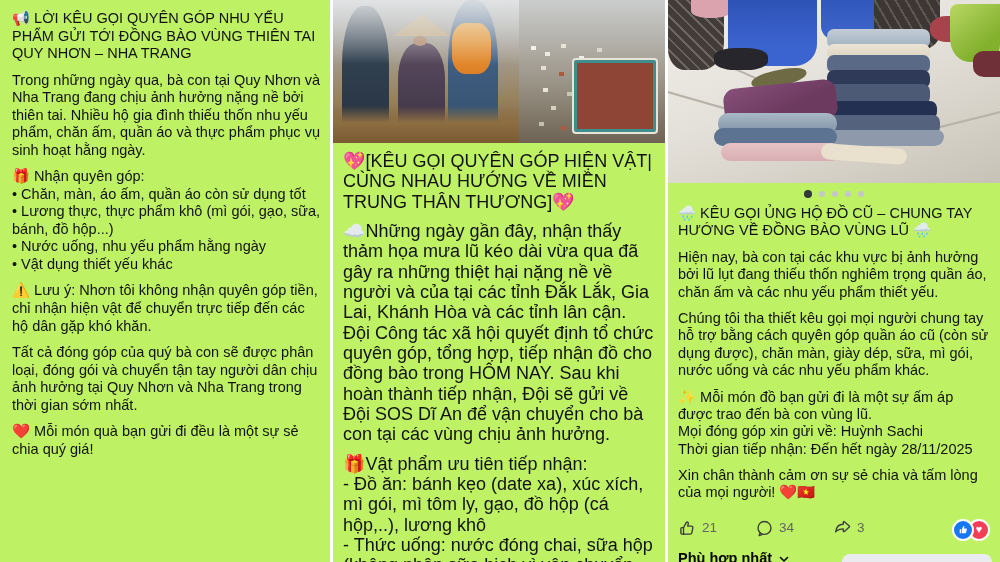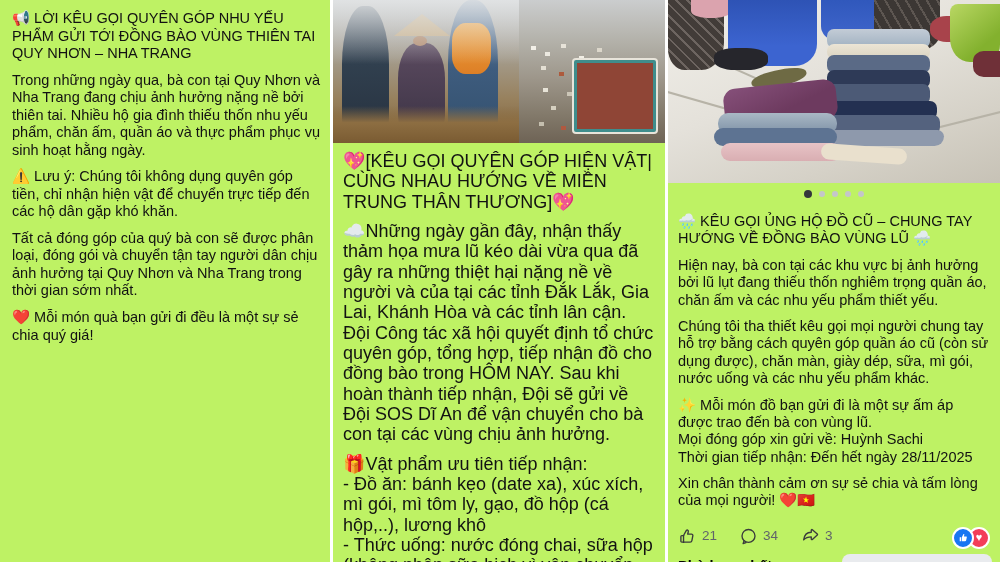--- a/index.html
+++ b/index.html
@@ -9,21 +9,21 @@
   }
   .col{position:relative;height:562px;overflow:hidden;background:#bef264;box-sizing:border-box;}
   .col1{width:330px;padding:10px 8px 0 12px;font-size:14.5px;line-height:1.21;}
   .col2{width:332px;font-size:18px;line-height:1.13;}
   .col3{width:332px;font-size:14.5px;line-height:1.2;}
   p{margin:0 0 9px;white-space:pre-line;}
   .col2 .txt{padding:0 10px;}
   .col3 .txt{padding:0 10px;}
   .post-title{margin:0 0 9px;white-space:pre-line;}
   .col2 .post-title{margin-top:8px;}
-  .col3 .post-title{margin-top:12px;}
+  .col3 .post-title{margin-top:4px;}
 
   
   .photo{position:relative;overflow:hidden;cursor:pointer;}
   .photo-mid{width:332px;height:143px;display:flex;}
   .pm-left{position:relative;width:56%;height:100%;
     background:linear-gradient(180deg,#b3b6b8 0%,#a49c8d 40%,#97805c 70%,#7c5f3a 100%);}
   .pm-left .mist{position:absolute;inset:0;background:linear-gradient(180deg,rgba(232,234,235,.85),rgba(232,234,235,0) 45%);}
   .fig{position:absolute;border-radius:45% 45% 12% 12%;}
   .fig-l{left:5%;top:4%;width:25%;height:90%;background:linear-gradient(180deg,#5a6672 0%,#31404f 45%,#273240 100%);}
   .fig-c{left:35%;top:30%;width:25%;height:62%;background:linear-gradient(180deg,#5c4b60 0%,#3d3446 100%);border-radius:40% 40% 18% 18%;}
@@ -74,40 +74,45 @@
   .pp3{left:14%;top:70%;width:37%;height:10%;background:#5d7392;border-radius:10px;}
   .pp4{left:16%;top:78%;width:36%;height:10%;background:linear-gradient(180deg,#e7c3c6,#d9aeb2);border-radius:10px;}
   .pp5{left:46%;top:80%;width:26%;height:9%;background:#e9e0cd;border-radius:9px;transform:rotate(4deg);}
 
   
   .dots{display:flex;justify-content:center;align-items:center;gap:7px;height:15px;margin-top:3px;}
   .dot{width:6px;height:6px;border-radius:50%;background:#c4c6ca;cursor:pointer;}
   .dot.active{width:8px;height:8px;background:#34373c;}
 
   
-  .engage{display:flex;align-items:center;gap:8px;padding:8px 10px 2px;position:relative;}
+  .engage{display:flex;align-items:center;gap:24px;padding:8px 10px 2px;position:relative;}
   .ebtn{display:flex;align-items:center;gap:5px;cursor:pointer;margin-right:14px;}
   .ebtn svg{display:block;}
   .ecount{font-size:13.5px;color:#60646a;}
   .badges{position:absolute;right:10px;top:8px;display:flex;}
   .badge{width:18px;height:18px;border-radius:50%;display:flex;align-items:center;justify-content:center;border:2px solid #fff;box-sizing:content-box;}
   .badge-like{background:#1877f2;z-index:2;}
   .badge-love{background:#f33e58;margin-left:-6px;z-index:1;color:#fff;font-size:11px;line-height:1;}
   .sortrow{display:flex;align-items:center;gap:6px;padding:10px 10px 0;font-weight:bold;font-size:14.5px;color:#050505;cursor:pointer;}
   .comment-pill{position:absolute;right:8px;bottom:-8px;width:150px;height:16px;border-radius:14px;background:#e9ebee;cursor:text;}
 </style>
 </head>
 <body>
 
 <div class="stage">
 
   <section class="col col1">
     <p class="post-title">📢 LỜI KÊU GỌI QUYÊN GÓP NHU YẾU PHẨM GỬI TỚI ĐỒNG BÀO VÙNG THIÊN TAI QUY NHƠN – NHA TRANG</p>
     <p>Trong những ngày qua, bà con tại Quy Nhơn và Nha Trang đang chịu ảnh hưởng nặng nề bởi thiên tai. Nhiều hộ gia đình thiếu thốn nhu yếu phẩm, chăn ấm, quần áo và thực phẩm phục vụ sinh hoạt hằng ngày.</p>
-    <p>⚠️ Lưu ý: Chúng tôi không dụng quyên góp tiền, chỉ nhận hiện vật để chuyển trực tiếp đến các hộ dân gặp khó khăn.</p>
+    <p>🎁 Nhận quyên góp:
+• Chăn, màn, áo ấm, quần áo còn sử dụng tốt
+• Lương thực, thực phẩm khô (mì gói, gạo, sữa, bánh, đồ hộp...)
+• Nước uống, nhu yếu phẩm hằng ngày
+• Vật dụng thiết yếu khác</p>
+    <p>⚠️ Lưu ý: Nhơn tôi không nhận quyên góp tiền, chỉ nhận hiện vật để chuyển trực tiếp đến các hộ dân gặp khó khăn.</p>
     <p>Tất cả đóng góp của quý bà con sẽ được phân loại, đóng gói và chuyển tận tay người dân chịu ảnh hưởng tại Quy Nhơn và Nha Trang trong thời gian sớm nhất.</p>
     <p>❤️ Mỗi món quà bạn gửi đi đều là một sự sẻ chia quý giá!</p>
 
   </section>
 
   <section class="col col2">
     <div class="photo photo-mid">
       <div class="pm-left">
         <div class="fig fig-l"></div>
         <div class="fig fig-c"></div>

